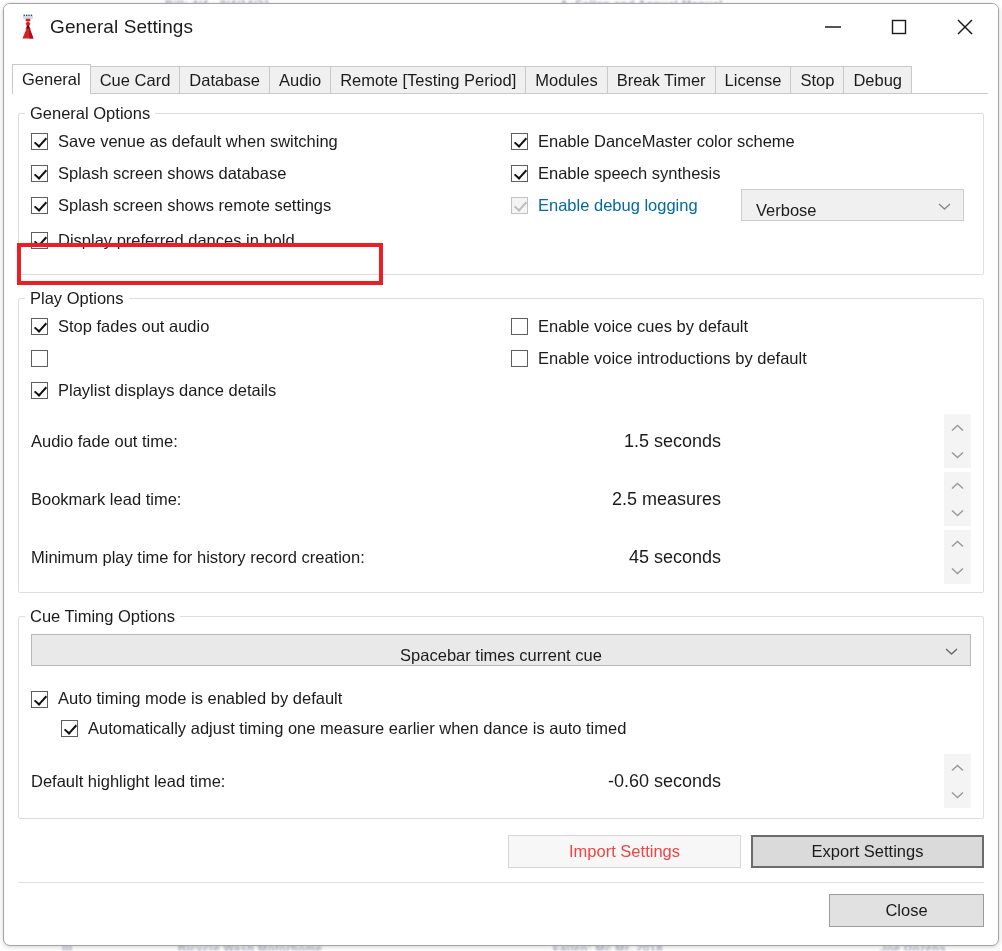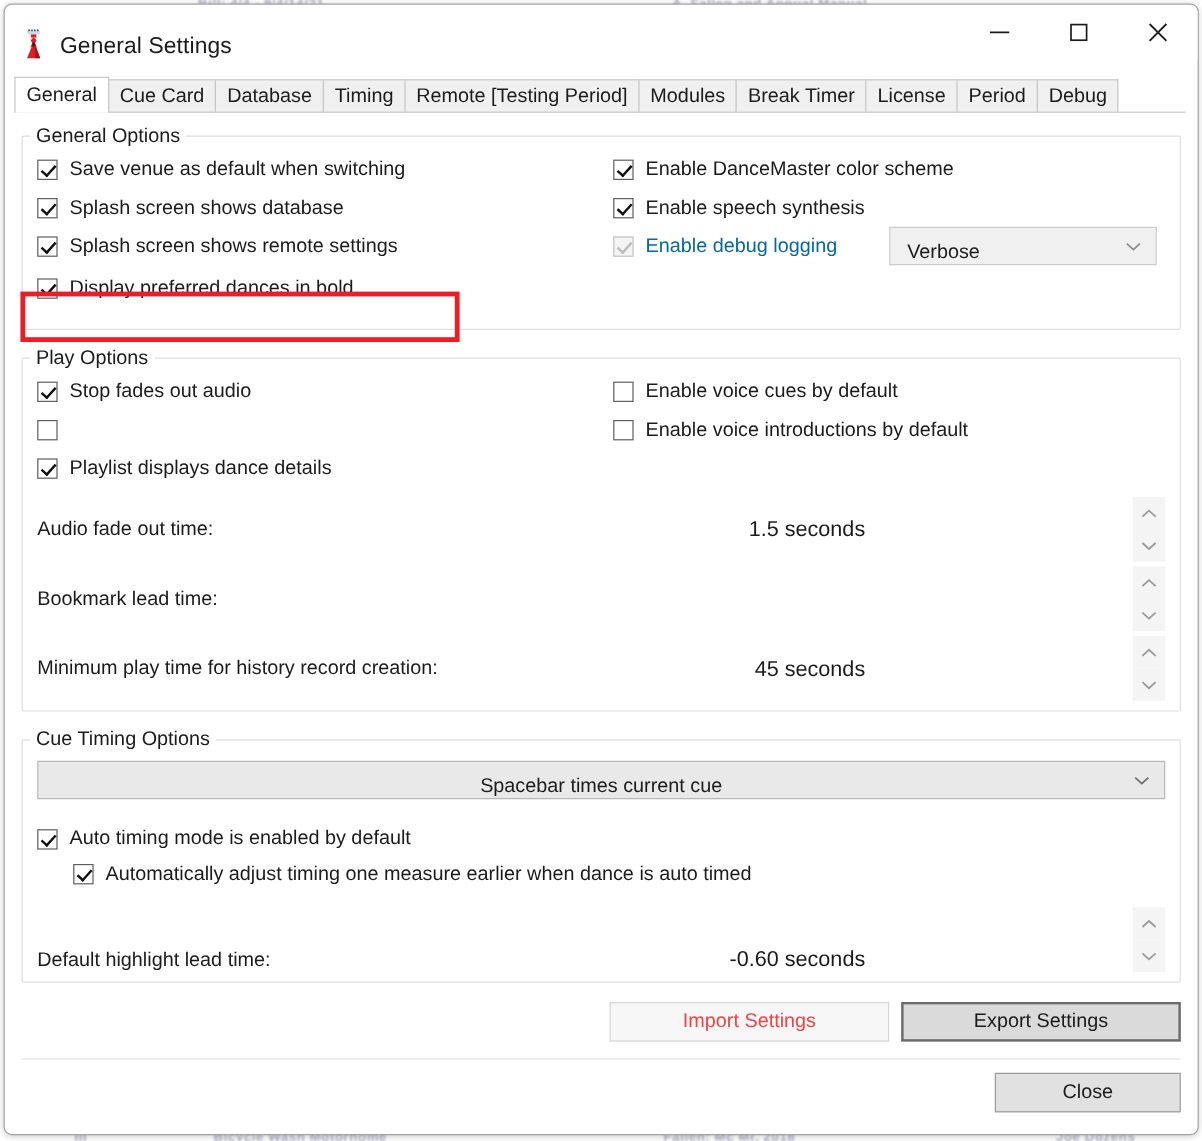--- a/index.html
+++ b/index.html
@@ -48,21 +48,21 @@
     box-shadow: 0 1px 5px rgba(0,0,0,.18);
     overflow: hidden;
   }
 
   
   .titlebar {
     position: relative;
     height: 46px;
     background: #ffffff;
     display: flex;
-    align-items: flex-end;
+    align-items: center;
   }
   .app-icon {
     width: 24px; height: 26px;
     margin-left: 12px; margin-right: 10px;
     flex: 0 0 auto;
   }
   .title-text {
     font-size: 19px;
     color: #1b1b1b;
     letter-spacing: .1px;
@@ -340,36 +340,36 @@
     <div class="tab active">
         <span>General</span>
       </div>
     <div class="tab">
         <span>Cue Card</span>
       </div>
     <div class="tab">
         <span>Database</span>
       </div>
     <div class="tab">
-        <span>Timing</span>
+        <span>Audio</span>
       </div>
     <div class="tab">
         <span>Remote [Testing Period]</span>
       </div>
     <div class="tab">
         <span>Modules</span>
       </div>
     <div class="tab">
         <span>Break Timer</span>
       </div>
     <div class="tab">
         <span>License</span>
       </div>
     <div class="tab">
-        <span>Period</span>
+        <span>Stop</span>
       </div>
     <div class="tab">
         <span>Debug</span>
       </div>
   </div>
 
   <div class="content">
 
     <fieldset class="group">
       <legend>General Options</legend>
@@ -471,20 +471,21 @@
             <span class="spin-btn">
               <svg width="13" height="8">
                   <polyline points="1,1.5 6.5,6.5 12,1.5" fill="none" stroke="#9a9a9a" stroke-width="1.5"></polyline>
                 </svg>
             </span>
           </span>
         </div>
 
         <div class="spin-row">
           <span class="spin-label">Bookmark lead time:</span>
+          <span class="spin-value">2.5 measures</span>
           <span class="spinner">
             <span class="spin-btn">
               <svg width="13" height="8">
                   <polyline points="1,6.5 6.5,1.5 12,6.5" fill="none" stroke="#9a9a9a" stroke-width="1.5"></polyline>
                 </svg>
             </span>
             <span class="spin-btn">
               <svg width="13" height="8">
                   <polyline points="1,1.5 6.5,6.5 12,1.5" fill="none" stroke="#9a9a9a" stroke-width="1.5"></polyline>
                 </svg>
@@ -528,21 +529,21 @@
         <div class="cb-row" style="margin-top:10px;align-items:flex-end;">
           <span class="cbox checked"></span>
           <span class="cb-label">Auto timing mode is enabled by default</span>
         </div>
 
         <div class="cb-row" style="margin-left:30px; margin-top:4px;">
           <span class="cbox checked"></span>
           <span class="cb-label">Automatically adjust timing one measure earlier when dance is auto timed</span>
         </div>
 
-        <div class="spin-row" style="margin-top:8px;align-items:flex-end;">
+        <div class="spin-row" style="margin-top:8px;">
           <span class="spin-label">Default highlight lead time:</span>
           <span class="spin-value">-0.60 seconds</span>
           <span class="spinner">
             <span class="spin-btn">
               <svg width="13" height="8">
                   <polyline points="1,6.5 6.5,1.5 12,6.5" fill="none" stroke="#9a9a9a" stroke-width="1.5"></polyline>
                 </svg>
             </span>
             <span class="spin-btn">
               <svg width="13" height="8">

